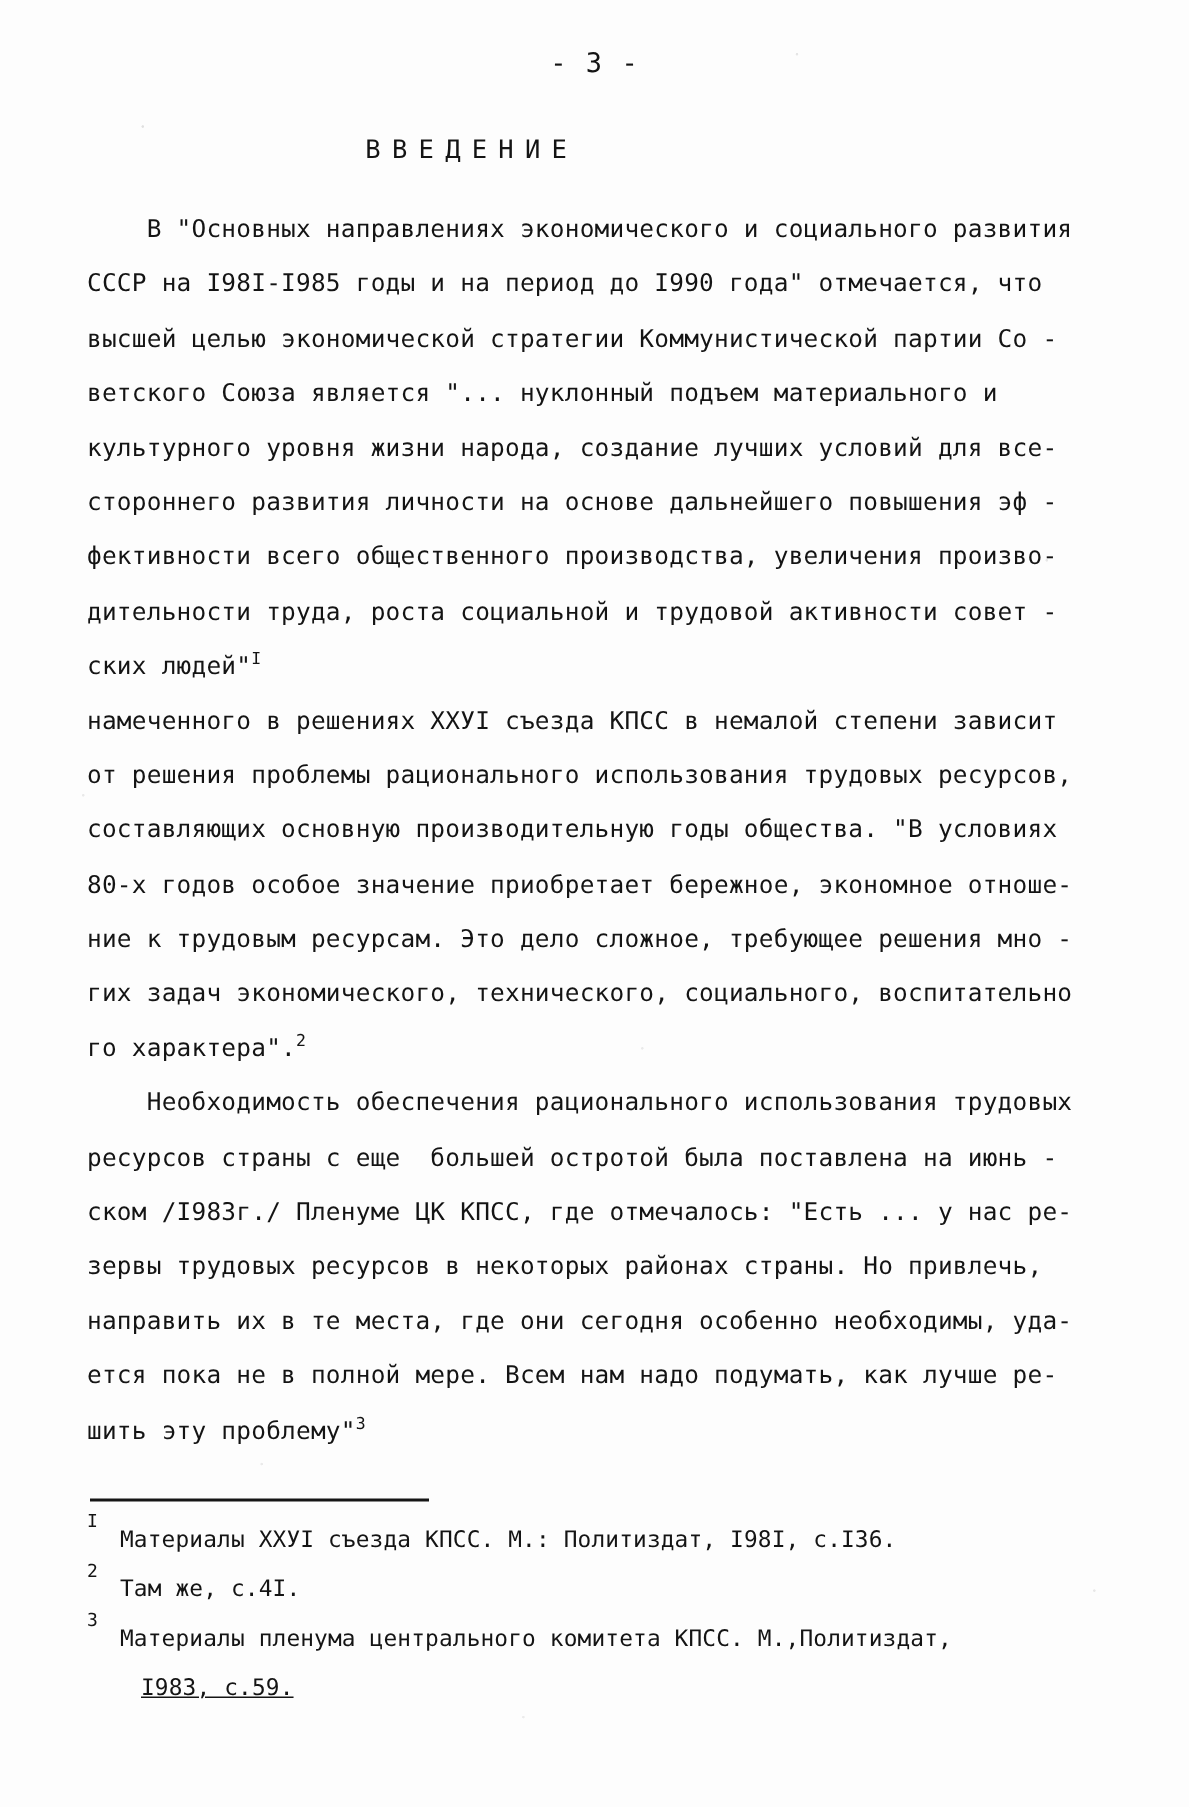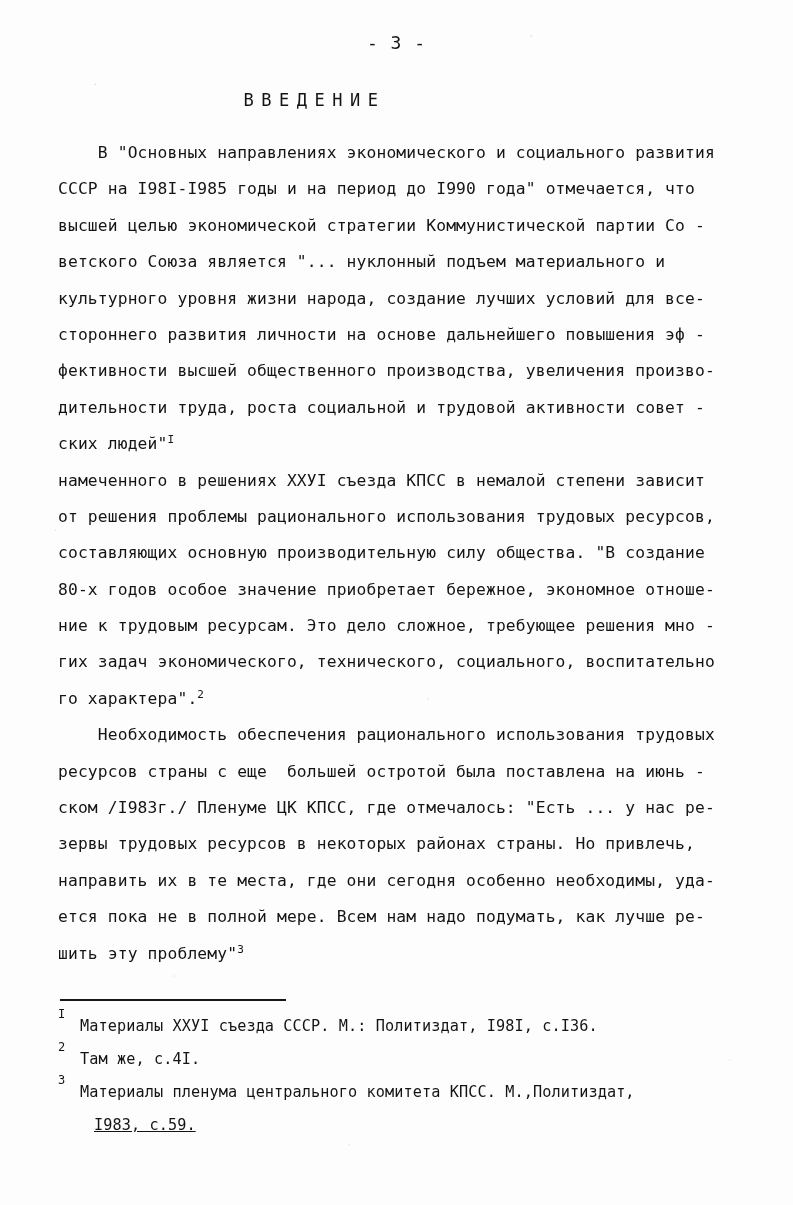--- a/index.html
+++ b/index.html
@@ -139,29 +139,29 @@
 
   <div id="body-text">
 
     <div class="para">
       <span class="line">    В "Основных направлениях экономического и социального развития</span>
       <span class="line">СССР на I98I-I985 годы и на период до I990 года" отмечается, что</span>
       <span class="line">высшей целью экономической стратегии Коммунистической партии Со -</span>
       <span class="line">ветского Союза является "... нуклонный подъем материального и</span>
       <span class="line">культурного уровня жизни народа, создание лучших условий для все-</span>
       <span class="line">стороннего развития личности на основе дальнейшего повышения эф -</span>
-      <span class="line">фективности высшей общественного производства, увеличения произво-</span>
+      <span class="line">фективности всего общественного производства, увеличения произво-</span>
       <span class="line">дительности труда, роста социальной и трудовой активности совет -</span>
       <span class="line"><span>ских людей"</span><span class="fn-mark">I</span></span>
     </div>
 
     <div class="para">
       <span class="line">намеченного в решениях ХХУI съезда КПСС в немалой степени зависит</span>
       <span class="line">от решения проблемы рационального использования трудовых ресурсов,</span>
-      <span class="line">составляющих основную производительную силу общества. "В создание</span>
+      <span class="line">составляющих основную производительную годы общества. "В условиях</span>
       <span class="line">80-х годов особое значение приобретает бережное, экономное отноше-</span>
       <span class="line">ние к трудовым ресурсам. Это дело сложное, требующее решения мно -</span>
       <span class="line">гих задач экономического, технического, социального, воспитательно</span>
       <span class="line"><span>го характера".</span><span class="fn-mark">2</span></span>
     </div>
 
     <div class="para">
       <span class="line">    Необходимость обеспечения рационального использования трудовых</span>
       <span class="line">ресурсов страны с еще  большей остротой была поставлена на июнь -</span>
       <span class="line">ском /I983г./ Пленуме ЦК КПСС, где отмечалось: "Есть ... у нас ре-</span>
@@ -172,21 +172,21 @@
     </div>
 
   </div>
 
   <div id="footnotes">
 
     <div id="fn-rule"></div>
 
     <div class="fn-item">
       <span class="fn-num">I</span>
-      <span class="fn-line">Материалы ХХУI съезда СССР. М.: Политиздат, I98I, с.I36.</span>
+      <span class="fn-line">Материалы ХХУI съезда КПСС. М.: Политиздат, I98I, с.I36.</span>
     </div>
 
     <div class="fn-item">
       <span class="fn-num">2</span>
       <span class="fn-line">Там же, с.4I.</span>
     </div>
 
     <div class="fn-item">
       <span class="fn-num">3</span>
       <span class="fn-line">Материалы пленума центрального комитета КПСС. М.,Политиздат,</span>

